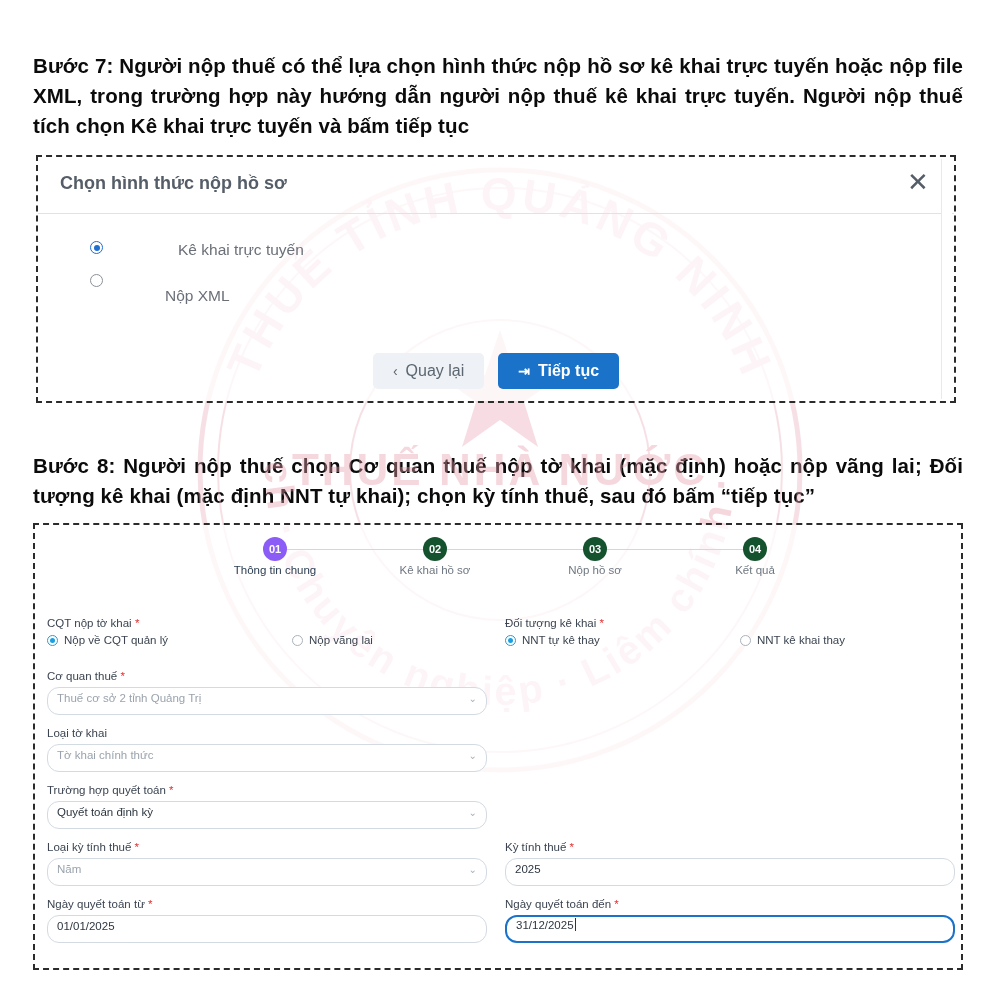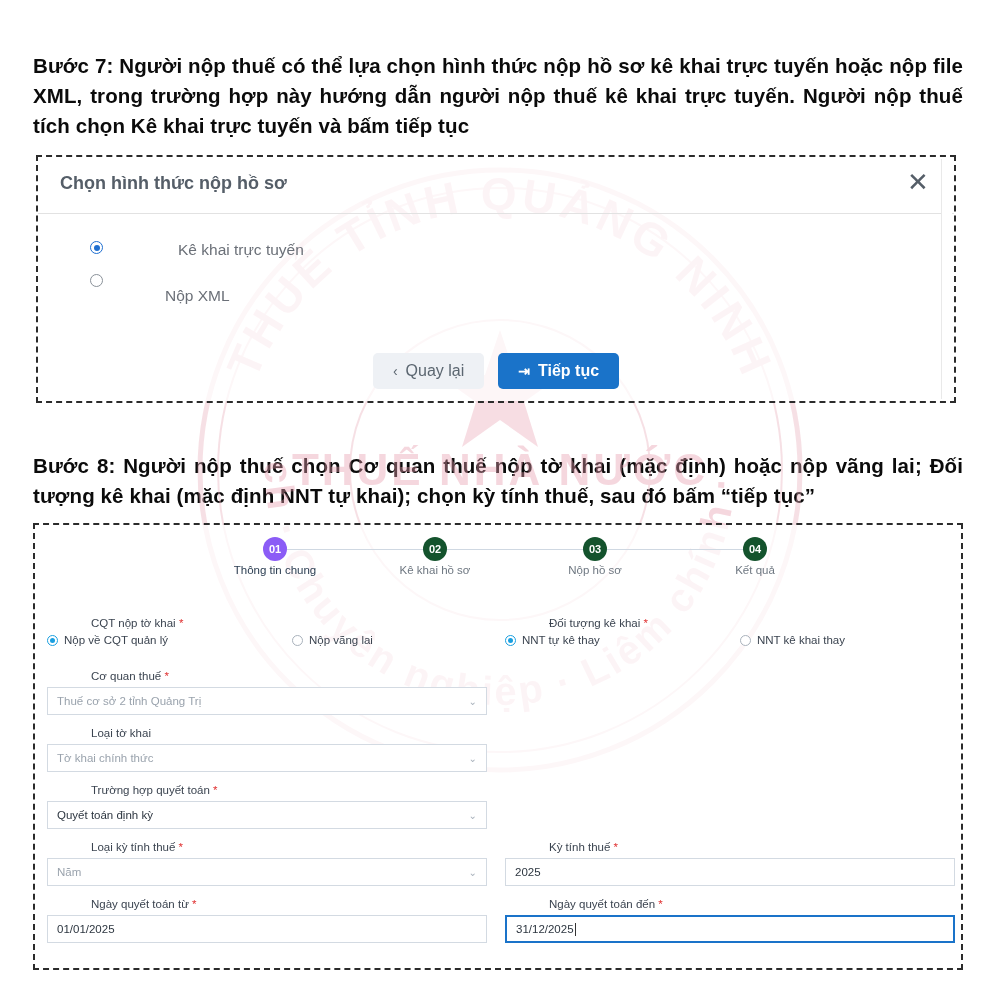--- a/index.html
+++ b/index.html
@@ -228,31 +228,30 @@
 
   
   .field {
     position: absolute;
   }
   .field-label {
     font-size: 11.5px;
     color: #3b4450;
     margin-bottom: 5px;
     white-space: nowrap;
-    margin-left: 44px;
   }
   .req { color: #e03030; }
   .control {
     height: 28px;
     border: 1px solid #d3dae2;
-    border-radius: 0;
+    border-radius: 12px;
     background: #ffffff;
     display: flex;
-    align-items: center;
-    padding: 0 9px;
+    align-items: flex-end;
+    padding: 10px 9px;
     font-size: 11.5px;
     color: #2d3640;
     box-sizing: border-box;
     position: relative;
   }
   .control.placeholderish { color: #9aa3ad; }
   .control.focused { border: 2px solid #1a73c9; }
   .caret {
     position: absolute;
     right: 9px;

